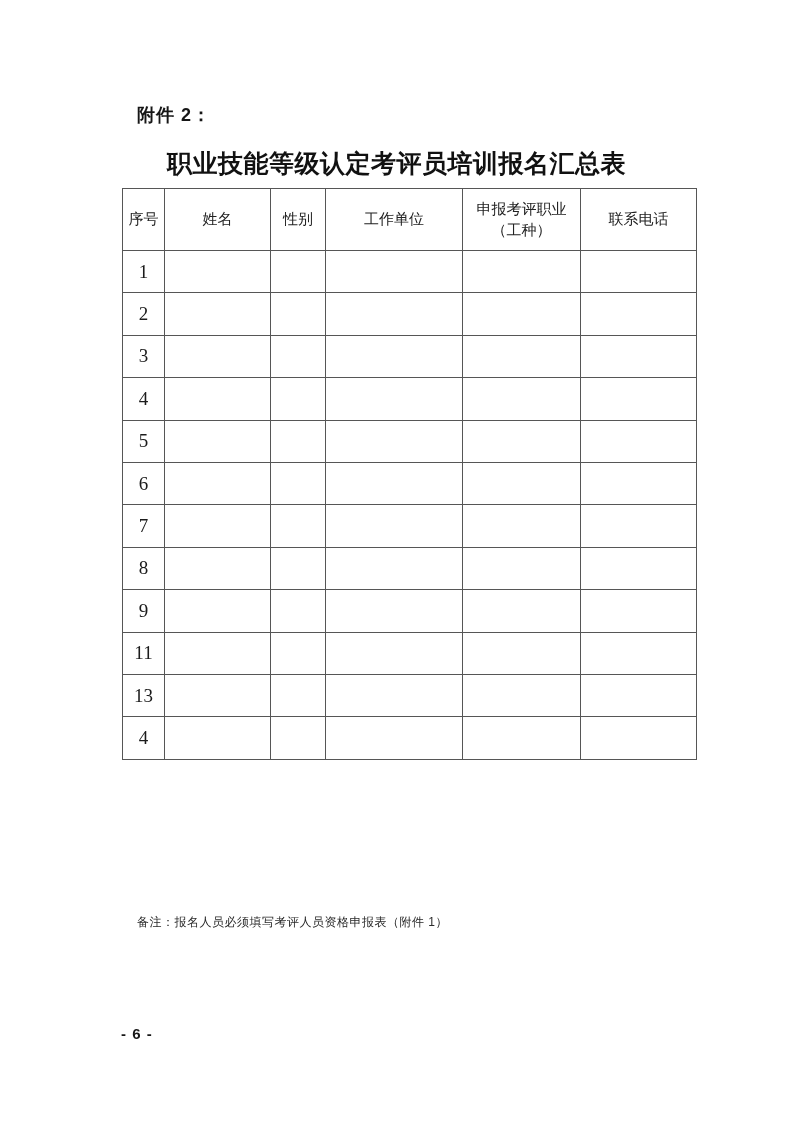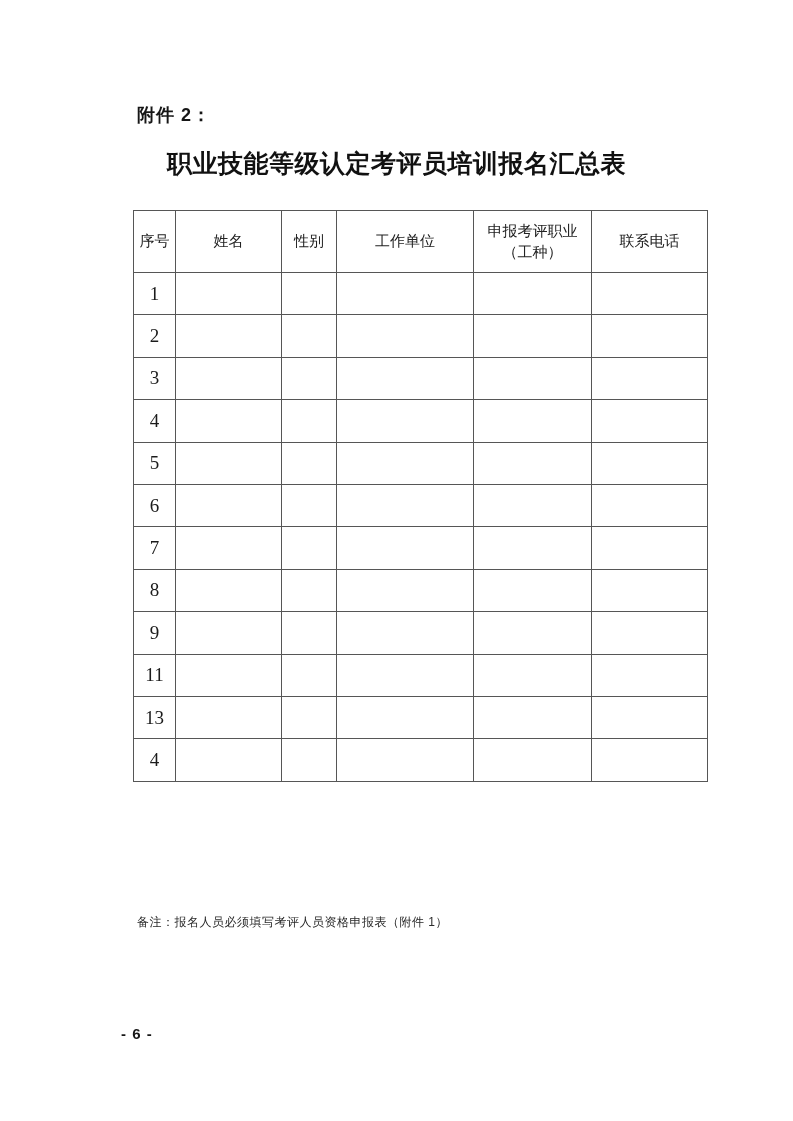--- a/index.html
+++ b/index.html
@@ -33,26 +33,25 @@
     width: 100%;
     margin: 0;
     text-align: center;
     font-size: 25px;
     font-weight: 700;
     color: #111111;
     letter-spacing: 0.5px;
   }
   table.signup-table {
     position: absolute;
-    left: 133px;
+    left: 122px;
     top: 188px;
     width: 574px;
     border-collapse: collapse;
     table-layout: fixed;
-    margin-top: 22px;
   }
   .signup-table col.c0 { width: 42px; }
   .signup-table col.c1 { width: 106px; }
   .signup-table col.c2 { width: 55px; }
   .signup-table col.c3 { width: 137px; }
   .signup-table col.c4 { width: 118px; }
   .signup-table col.c5 { width: 116px; }
   .signup-table th,
   .signup-table td {
     border: 1px solid #565656;

